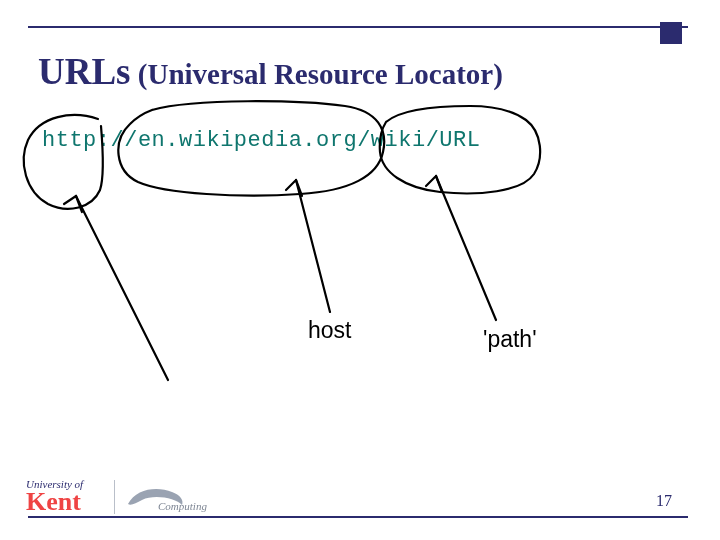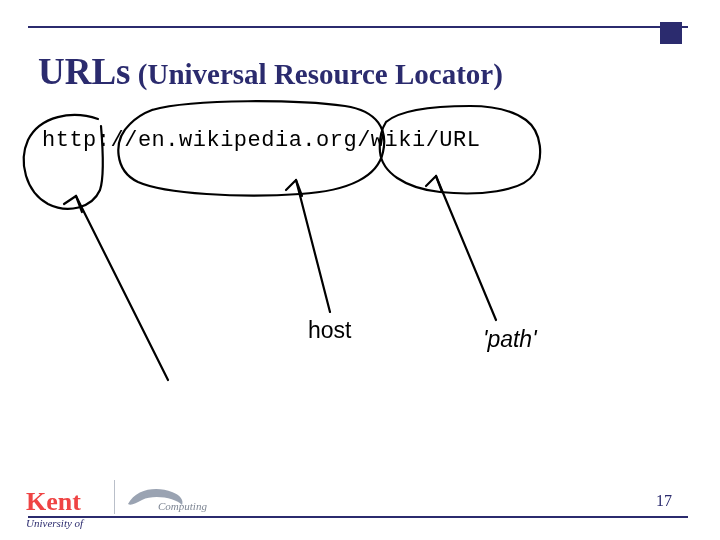--- a/index.html
+++ b/index.html
@@ -57,34 +57,34 @@
     font-size: 29px;
     font-weight: bold;
   }
   
   .url-line {
     position: absolute;
     left: 42px;
     top: 128px;
     font-family: "Liberation Mono", monospace;
     font-size: 22px;
-    color: #000000;
+    color: #0f766e;
     letter-spacing: 0.5px;
     white-space: nowrap;
   }
   
   .annot {
     position: absolute;
     font-family: "Liberation Sans", sans-serif;
     font-size: 23px;
     color: #000000;
     white-space: nowrap;
   }
   .annot-host { left: 308px; top: 317px; }
-  .annot-path { left: 483px; top: 326px; font-style: italic; }
+  .annot-path { left: 483px; top: 326px; }
   .annot-scheme { left: 131px; top: 396px; }
   
   .ink {
     position: absolute;
     left: 0; top: 0;
     width: 720px;
     height: 540px;
     pointer-events: none;
   }
   
@@ -104,21 +104,20 @@
     width: 175px;
     height: 40px;
   }
   .logo-univ {
     position: absolute;
     left: 0; top: 0;
     font-family: "Liberation Serif", serif;
     font-size: 11px;
     font-style: italic;
     color: #2b2b6e;
-    margin-top: 39px;
   }
   .logo-kent {
     position: absolute;
     left: 0; top: 10px;
     font-family: "Liberation Serif", serif;
     font-size: 26px;
     font-weight: bold;
     color: #ef4444;
     line-height: 28px;
   }

